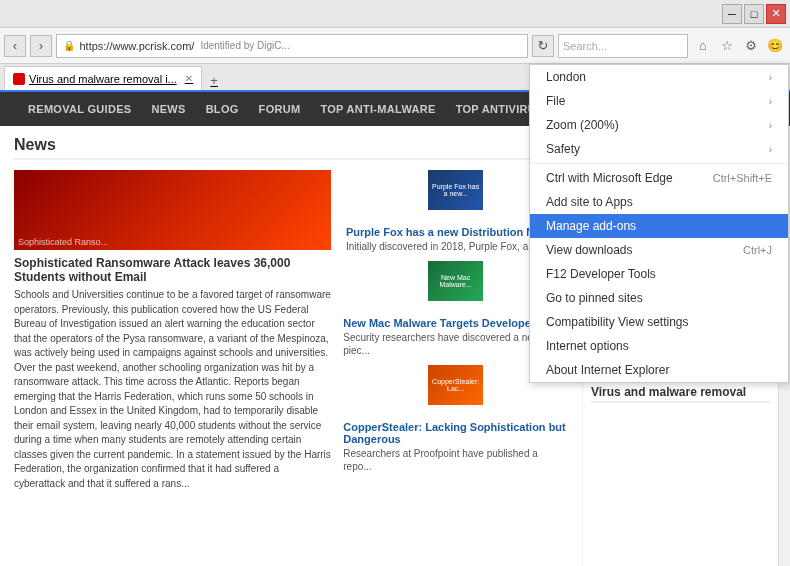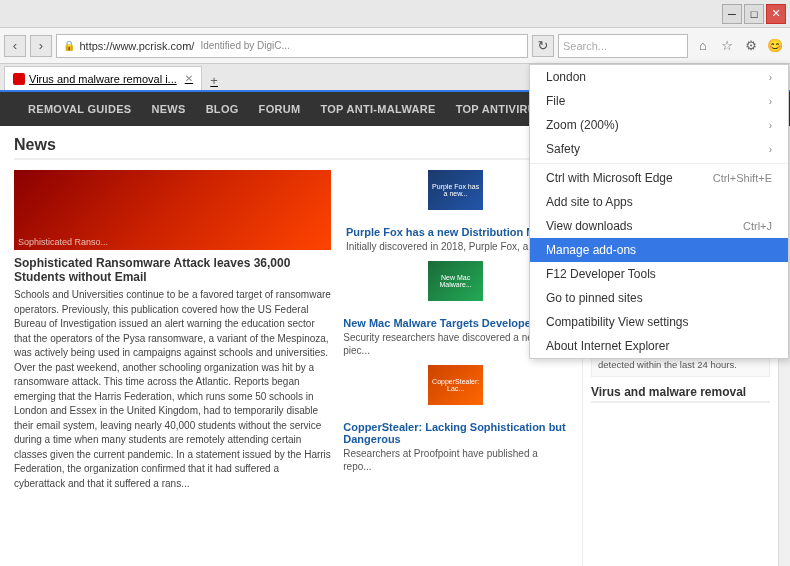--- a/index.html
+++ b/index.html
@@ -455,34 +455,37 @@
       <span class="arrow">›</span>
     </div>
     <hr class="dropdown-divider">
     <div class="dropdown-item">
       <span>Ctrl with Microsoft Edge</span>
       <span class="shortcut">Ctrl+Shift+E</span>
     </div>
     <div class="dropdown-item">
       <span>Add site to Apps</span>
     </div>
+    <div class="dropdown-item highlighted">
+      <span>Manage add-ons</span>
+    </div>
     <div class="dropdown-item">
       <span>View downloads</span>
       <span class="shortcut">Ctrl+J</span>
     </div>
-    <div class="dropdown-item highlighted">
-      <span>Manage add-ons</span>
-    </div>
     <div class="dropdown-item">
       <span>F12 Developer Tools</span>
     </div>
     <div class="dropdown-item">
       <span>Go to pinned sites</span>
     </div>
     <div class="dropdown-item">
       <span>Compatibility View settings</span>
     </div>
     <div class="dropdown-item">
+      <span>Internet options</span>
+    </div>
+    <div class="dropdown-item">
       <span>About Internet Explorer</span>
     </div>
   </div>
 
 </div>
 
 </body></html>

